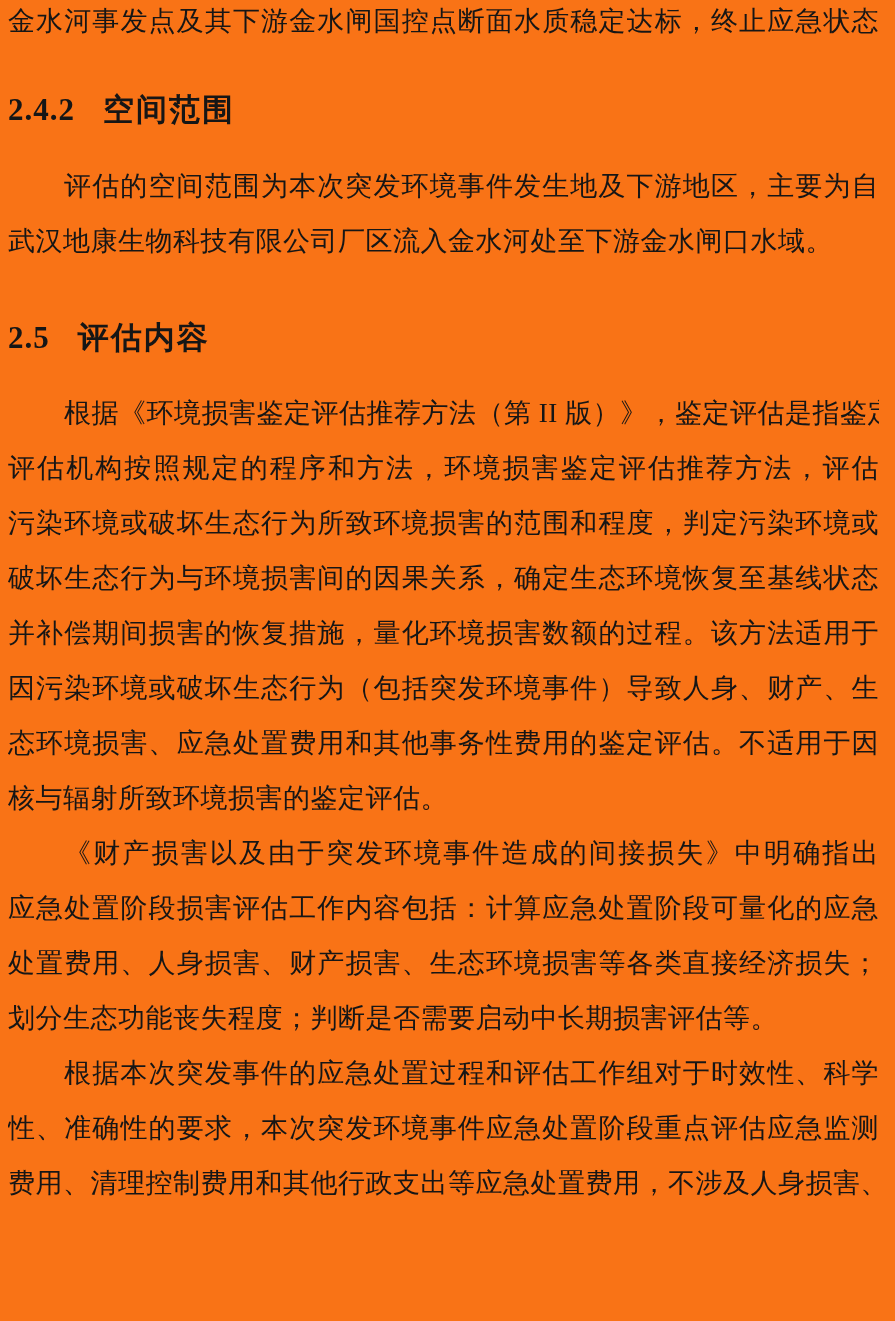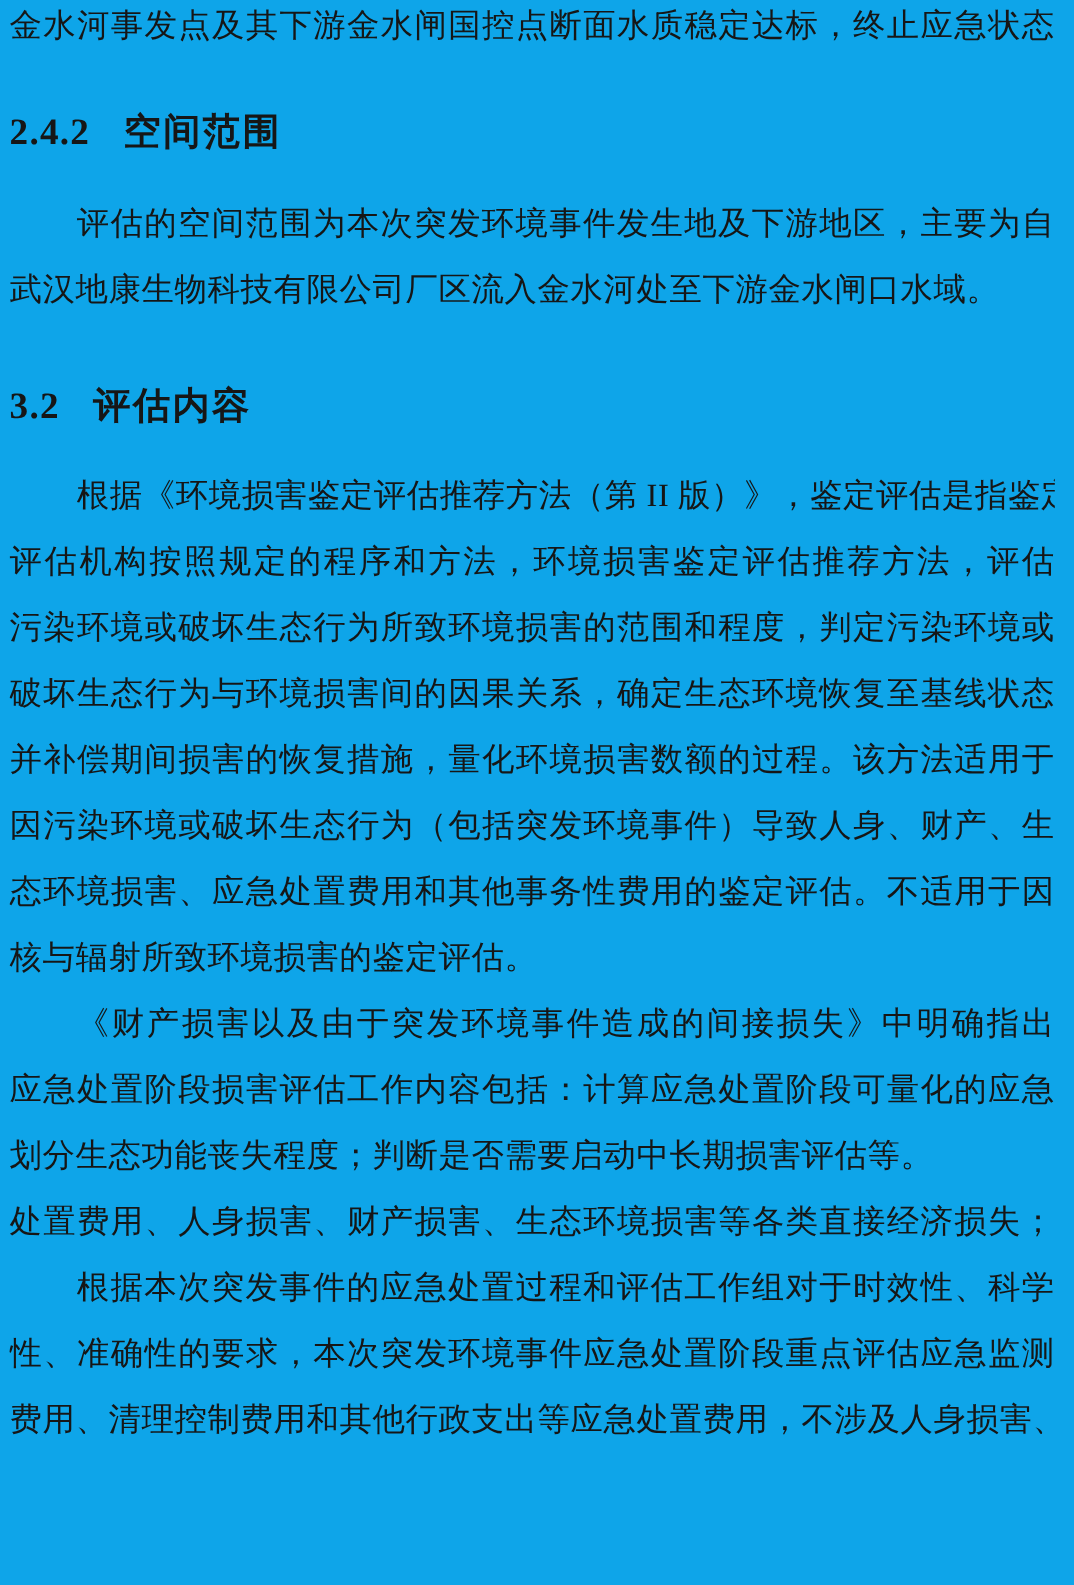--- a/index.html
+++ b/index.html
@@ -13,21 +13,21 @@
     overflow: hidden;
     font-family: "Liberation Serif", "DejaVu Serif", serif;
     color: #161616;
   }
   .page {
     display: flow-root;
     box-sizing: border-box;
     width: 895px;
     height: 1321px;
     padding: 0 16px 0 8px;
-    background: #0ea5e9;
+    background: #f97316;
   }
   .para {
     margin: 0;
   }
   .para.first {
     margin-top: -6px;
   }
   .line {
     height: 55px;
     line-height: 55px;
@@ -77,39 +77,39 @@
   <div class="heading h-242">
     <span class="num">2.4.2</span><span class="ht">空间范围</span>
   </div>
 
   <div class="para p-scope">
     <div class="line indent">评估的空间范围为本次突发环境事件发生地及下游地区，主要为自</div>
     <div class="line last">武汉地康生物科技有限公司厂区流入金水河处至下游金水闸口水域。</div>
   </div>
 
   <div class="heading h-25">
-    <span class="num">3.2</span><span class="ht">评估内容</span>
+    <span class="num">2.5</span><span class="ht">评估内容</span>
   </div>
 
   <div class="para p-method">
     <div class="line indent">根据《环境损害鉴定评估推荐方法（第 II 版）》，鉴定评估是指鉴定</div>
     <div class="line">评估机构按照规定的程序和方法，环境损害鉴定评估推荐方法，评估</div>
     <div class="line">污染环境或破坏生态行为所致环境损害的范围和程度，判定污染环境或</div>
     <div class="line">破坏生态行为与环境损害间的因果关系，确定生态环境恢复至基线状态</div>
     <div class="line">并补偿期间损害的恢复措施，量化环境损害数额的过程。该方法适用于</div>
     <div class="line">因污染环境或破坏生态行为（包括突发环境事件）导致人身、财产、生</div>
     <div class="line">态环境损害、应急处置费用和其他事务性费用的鉴定评估。不适用于因</div>
     <div class="line last">核与辐射所致环境损害的鉴定评估。</div>
   </div>
 
   <div class="para">
     <div class="line indent">《财产损害以及由于突发环境事件造成的间接损失》中明确指出</div>
     <div class="line">应急处置阶段损害评估工作内容包括：计算应急处置阶段可量化的应急</div>
+    <div class="line">处置费用、人身损害、财产损害、生态环境损害等各类直接经济损失；</div>
     <div class="line last">划分生态功能丧失程度；判断是否需要启动中长期损害评估等。</div>
-    <div class="line">处置费用、人身损害、财产损害、生态环境损害等各类直接经济损失；</div>
   </div>
 
   <div class="para">
     <div class="line indent">根据本次突发事件的应急处置过程和评估工作组对于时效性、科学</div>
     <div class="line">性、准确性的要求，本次突发环境事件应急处置阶段重点评估应急监测</div>
     <div class="line">费用、清理控制费用和其他行政支出等应急处置费用，不涉及人身损害、</div>
   </div>
 
 </div>
 

